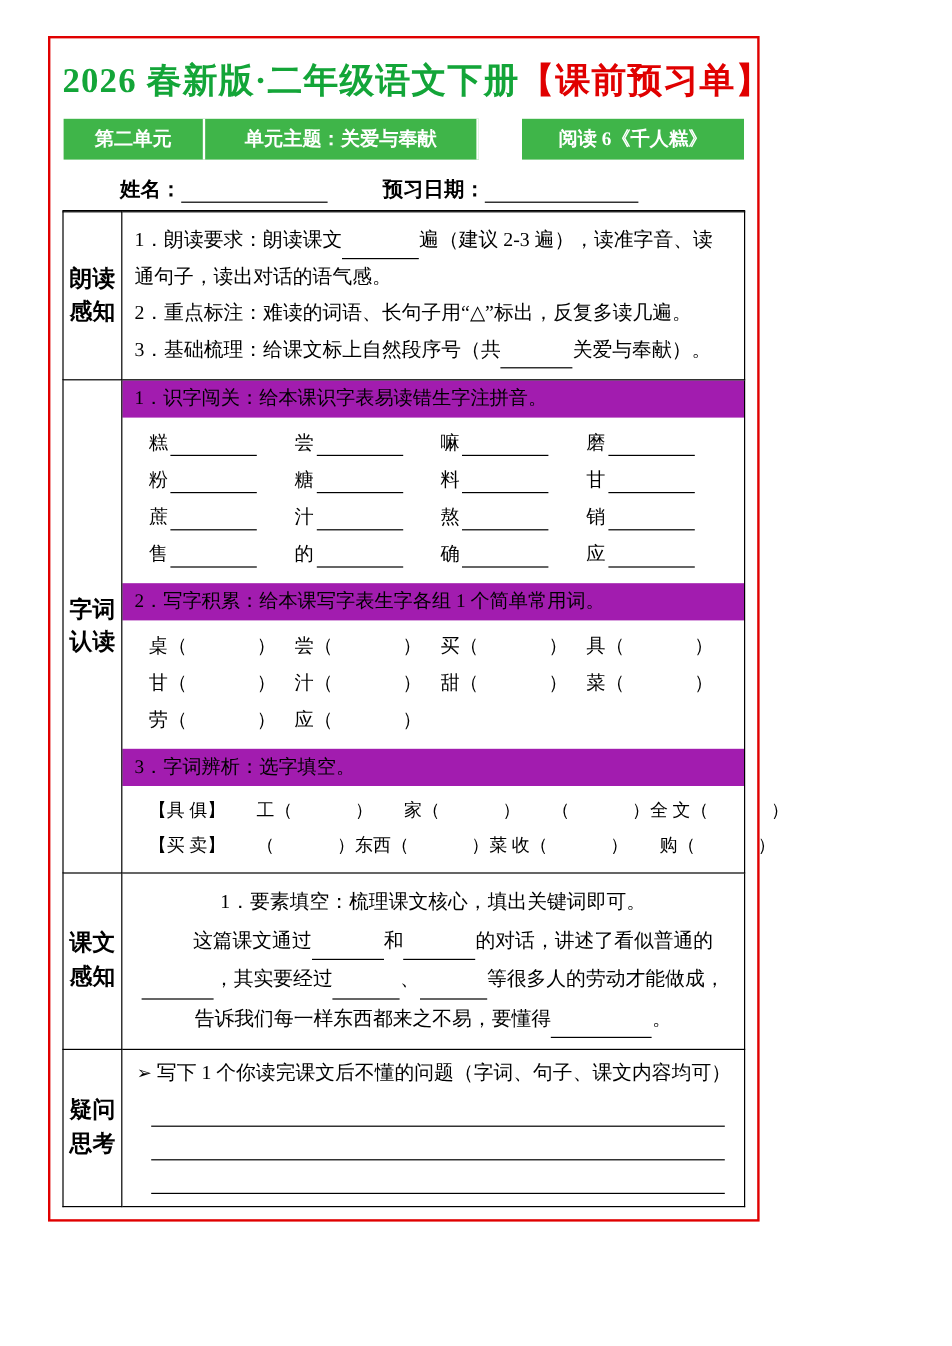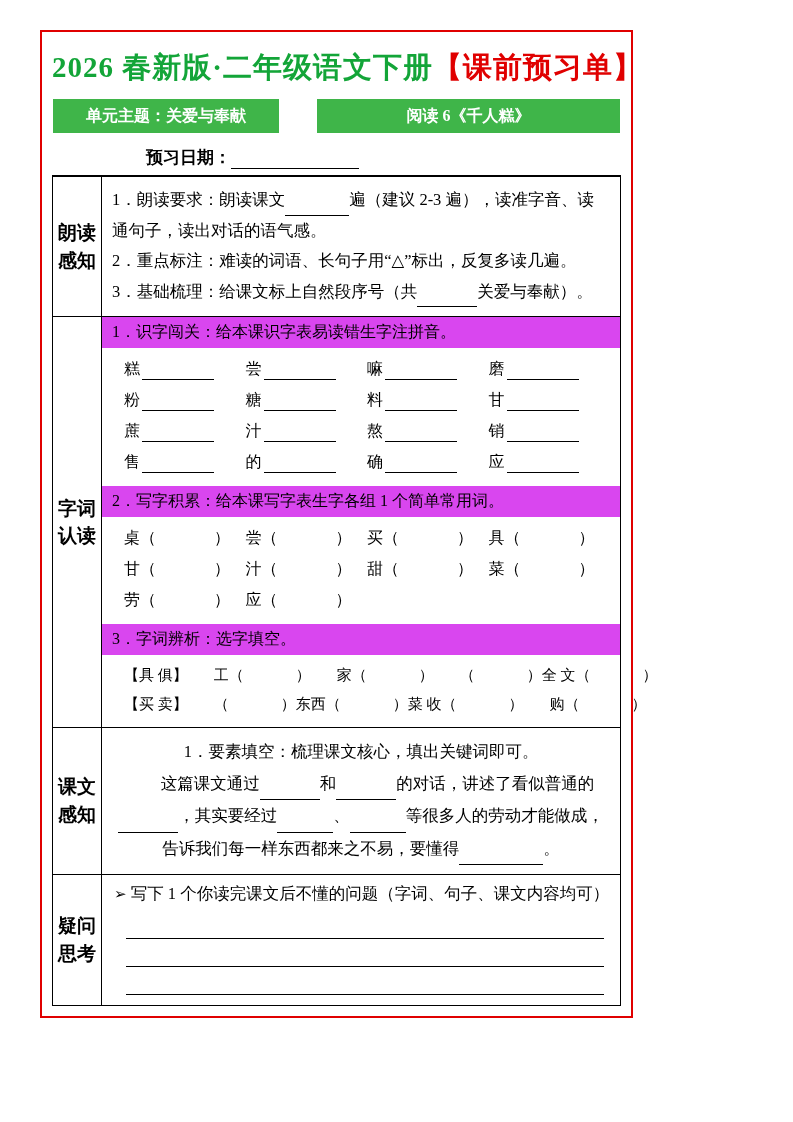--- a/index.html
+++ b/index.html
@@ -109,21 +109,21 @@
     height: 15px;
     vertical-align: bottom;
   }
 
   
   .s1 { padding: 8px 10px 9px 10px; font-size: 16.5px; line-height: 1.85; }
   .s1 p { margin: 0; }
 
   
   .subhead {
-    background: #d946ef;
+    background: #a21caf;
     font-size: 16px;
     padding: 5px 10px 5px 10px;
   }
   .blockbody { padding: 6px 10px 8px 22px; font-size: 16px; }
   .wordgrid { display: flex; flex-wrap: wrap; }
   .wordgrid .wcell {
     width: 25%;
     box-sizing: border-box;
     padding: 5px 0 5px 0;
     white-space: nowrap;
@@ -167,26 +167,31 @@
 <body>
 
 <div class="page">
   <div class="sheet">
 
     <div class="title">
       <span class="green">2026 春新版·二年级语文下册</span><span class="red">【课前预习单】</span>
     </div>
 
     <div class="band">
+      <div class="cell c1">第二单元</div>
       <div class="cell c2">单元主题：关爱与奉献</div>
       <div class="cell c3">阅读 6《千人糕》</div>
     </div>
 
     <div class="inforow">
       <span class="sp-a"></span>
+      <div class="seg">
+        <span class="lbl">姓名：</span>
+        <span class="ln ln-2"></span>
+      </div>
       <span class="sp-b"></span>
       <div class="seg">
         <span class="lbl">预习日期：</span>
         <span class="ln ln-3"></span>
       </div>
     </div>
 
     <table class="main">
 
       <tbody>

